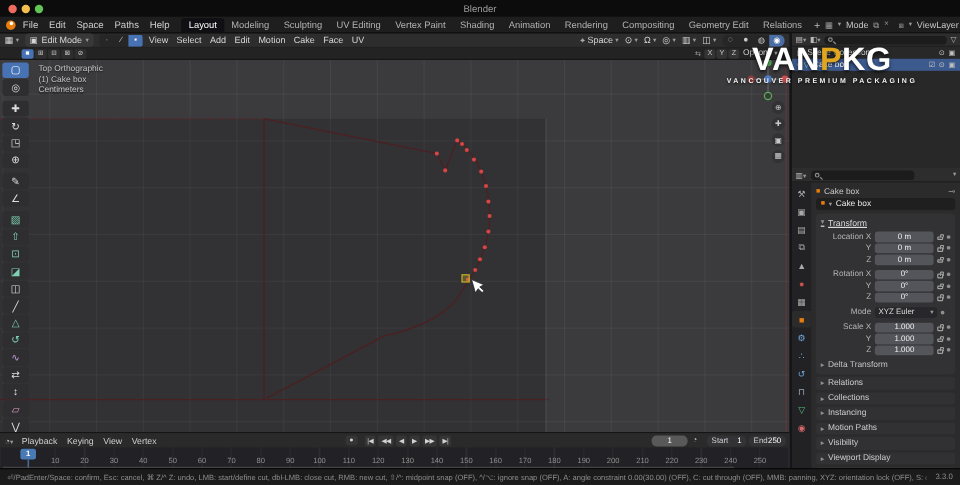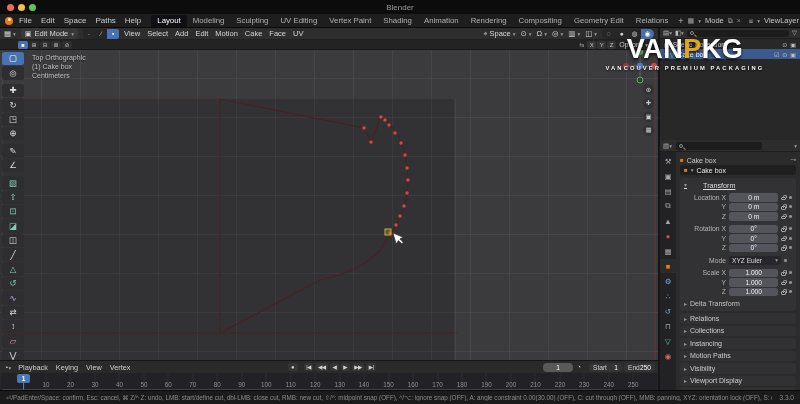--- a/index.html
+++ b/index.html
@@ -89,21 +89,21 @@
   #prop-header { height:12px; background:#2d2d2d; border-bottom:1px solid #1e1e1e; display:flex; align-items:center; gap:4px; padding:0 3px; font-size:6.5px; color:#b9b9b9; }
   #prop-header .search-pill { height:8px; }
   #prop-tabs { position:absolute; left:0; top:12px; bottom:0; width:16px; background:#222224; display:flex; flex-direction:column; align-items:center; padding-top:2px; gap:1px; }
   .prop-tab { width:16px; height:14px; display:flex; align-items:center; justify-content:center; font-size:7.5px; }
   .prop-tab.active { background:#2b2b2b; border-radius:2px 0 0 2px; }
   #prop-content { position:absolute; left:16px; top:12px; right:0; bottom:0; padding:3px 4px; overflow:hidden; }
   #breadcrumb-row { height:10px; display:flex; align-items:center; gap:3px; font-size:7px; color:#c9c9c9; }
   #pin-icon { margin-left:auto; color:#999; font-size:7px; }
   #name-field { height:10px; background:#1f1f1f; border-radius:3px; display:flex; align-items:center; gap:3px; padding:0 4px; font-size:7px; color:#e8e8e8; }
   #transform-panel { margin-top:3px; background:#323234; border-radius:3px; padding:2px 0 3px; }
-  #transform-title { display:flex; gap:16px; align-items:flex-start; font-size:7.2px; color:#dcdcdc; padding:1px 4px 2px;text-decoration:underline; }
+  #transform-title { display:flex; gap:3px; align-items:flex-start; font-size:7.2px; color:#dcdcdc; padding:1px 4px 2px;text-decoration:underline; }
   .t-row { display:flex; align-items:center; gap:3px; margin:1px 4px; height:8.5px; }
   .t-row.group-gap { margin-top:4px; }
   .t-label { flex:0 0 42px; text-align:right; font-size:6.8px; color:#b5b5b5; white-space:nowrap; }
   .t-field { width:52px; height:8.5px; background:#54555a; border-radius:2.5px; font-size:6.6px; color:#f2f2f2; display:flex; align-items:center; justify-content:center; }
   .t-field.dd { background:#27272b; justify-content:space-between; padding:0 3px; color:#dcdcdc; }
   .lock { width:5px; height:3.5px; border:1px solid #a0a0a0; border-radius:1px; position:relative; margin-top:2px; flex:none; }
   .lock::before { content:""; position:absolute; left:0.6px; top:-3px; width:2.2px; height:2.6px; border:1px solid #a0a0a0; border-bottom:none; border-radius:2px 2px 0 0; }
   .anim-dot { width:2.6px; height:2.6px; border-radius:50%; background:#8f8f8f; flex:none; }
   #delta-row { display:flex; gap:3px; align-items:center; font-size:7px; color:#c3c3c3; padding:3px 4px 1px; }
   .section-row { height:10.5px; background:#313134; border-radius:2.5px; margin-top:2px; display:flex; align-items:center; gap:3px; padding:0 4px; font-size:7px; color:#cdcdcd; }

